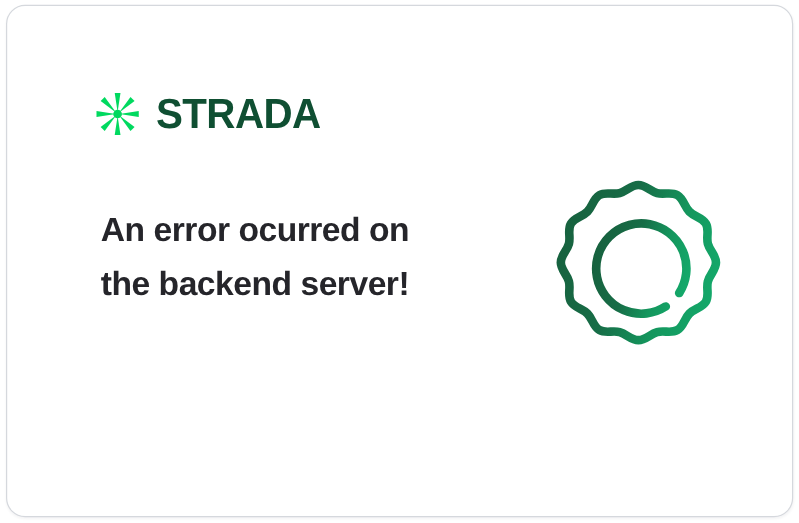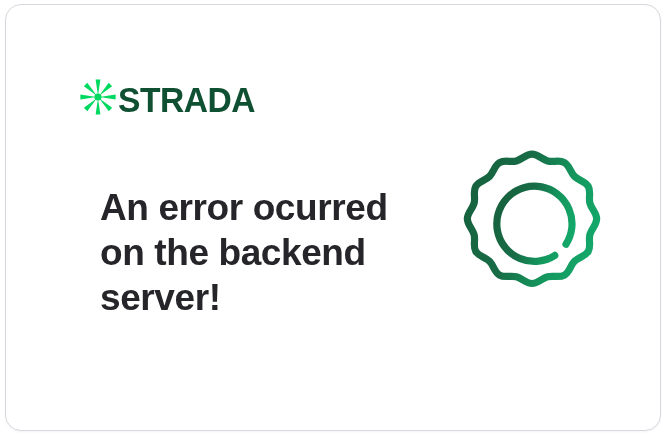--- a/index.html
+++ b/index.html
@@ -37,21 +37,22 @@
     box-shadow: 0 1px 2px rgba(30, 35, 50, 0.05);
     overflow: hidden;
   }
 
   
   .brand {
     position: absolute;
     left: 72px;
     top: 68px;
     display: flex;
-    align-items: flex-end;
+    align-items: center;
+    gap: 12px;
     height: 44px;
   }
   .brand-mark {
     width: 40px;
     height: 40px;
     display: block;
     flex: 0 0 auto;
   }
   .brand-word {
     font-family: "Liberation Sans", sans-serif;
@@ -65,26 +66,26 @@
     transform-origin: left center;
   }
 
   
   .message {
     position: absolute;
     left: 78px;
     top: 164px;
     width: 300px;
     font-family: "Liberation Sans", sans-serif;
-    font-size: 37px;
+    font-size: 28px;
     font-weight: 700;
     line-height: 45px;
     letter-spacing: -0.4px;
     color: #25252a;
-    margin: 16px;
+    margin: 0;
   }
 
   
   .gear {
     position: absolute;
     left: 446px;
     top: 138px;
     width: 160px;
     height: 160px;
   }

